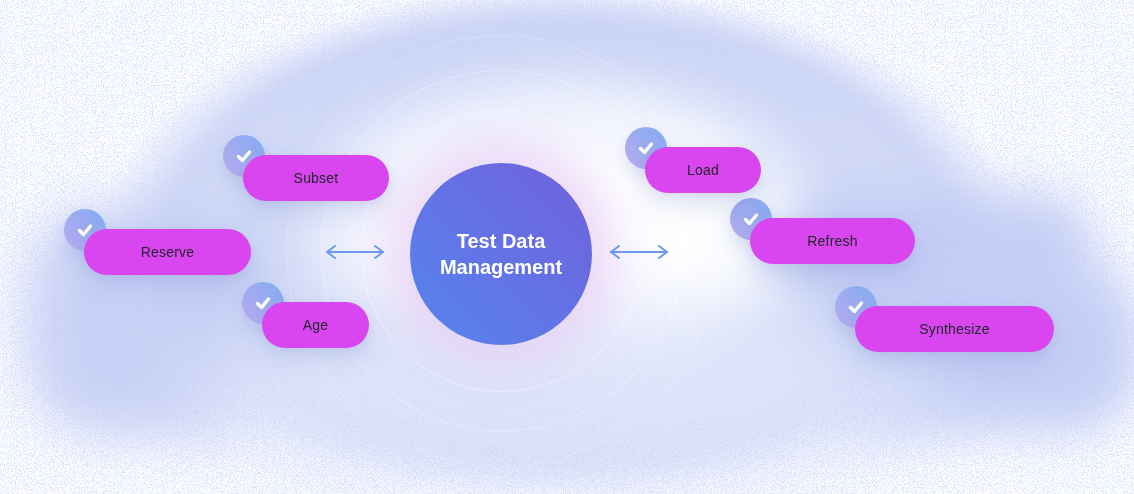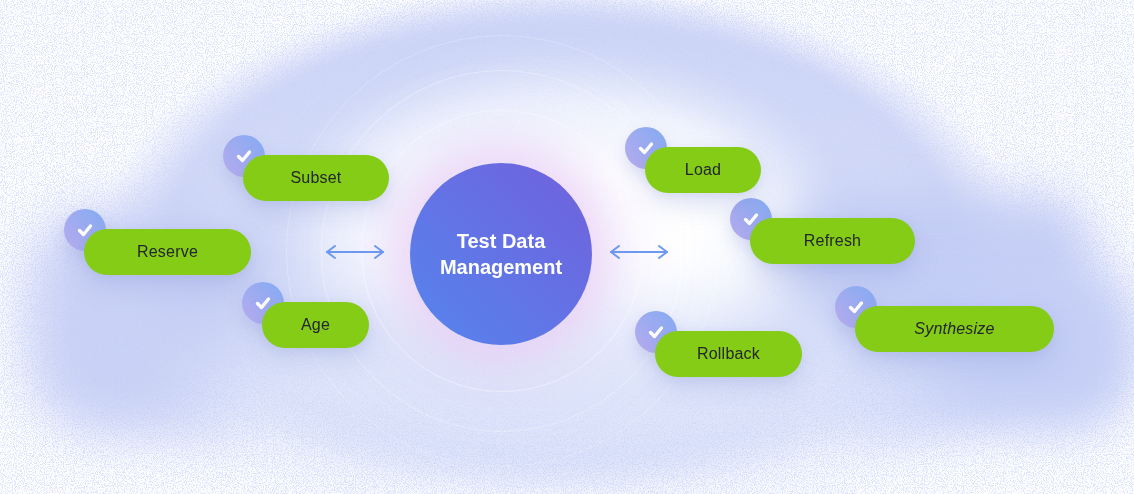--- a/index.html
+++ b/index.html
@@ -73,44 +73,44 @@
       transparent 35%, rgba(0,0,0,.35) 65%, #000 88%);
     mask-image: radial-gradient(ellipse 540px 260px at 555px 235px,
       transparent 35%, rgba(0,0,0,.35) 65%, #000 88%);
   }
 
   
   .node { position: absolute; height: 46px; z-index: 5; }
   .pill-body {
     position: relative; z-index: 2;
     width: 100%; height: 100%;
-    background: #84cc16;
+    background: #d946ef;
     border-radius: 23px;
     display: flex; align-items: center; justify-content: center;
-    font-size: 16px; color: var(--pill-text, #23262c);
+    font-size: 14px; color: var(--pill-text, #23262c);
     box-shadow: 0 12px 26px rgba(122,138,205,0.22), 0 3px 8px rgba(122,138,205,0.12);
     letter-spacing: 0.2px;
   }
   .badge {
     position: absolute; z-index: 1;
     left: -20px; top: -20px;
     width: 42px; height: 42px; border-radius: 50%;
     background: linear-gradient(45deg, var(--badge-gradient-start, #b9abee), var(--badge-gradient-end, #83abf2));
     display: flex; align-items: center; justify-content: center;
     box-shadow: 0 8px 16px rgba(130,142,210,0.25);
   }
   .badge svg { display: block; }
 
   #node-subset     { left: 243px; top: 155px; width: 146px; }
   #node-reserve    { left: 84px;  top: 229px; width: 167px; }
   #node-age        { left: 262px; top: 302px; width: 107px; }
   #node-load       { left: 645px; top: 147px; width: 116px; }
   #node-refresh    { left: 750px; top: 218px; width: 165px; }
   #node-rollback   { left: 655px; top: 331px; width: 147px; }
-  #node-synthesize { left: 855px; top: 306px; width: 199px; font-style: italic; }
+  #node-synthesize { left: 855px; top: 306px; width: 199px; }
 
   
   .center-circle {
     position: absolute; z-index: 4;
     left: 410px; top: 163px; width: 182px; height: 182px;
     border-radius: 50%;
     background: linear-gradient(45deg, var(--circle-gradient-start, #5585ee), var(--circle-gradient-end, #7160dc));
     display: flex; align-items: center; justify-content: center;
     text-align: center;
     color: #ffffff; font-weight: 700; font-size: 20px; line-height: 1.32;
@@ -201,28 +201,20 @@
 
   <div class="node" id="node-load">
     <span class="badge">
       <svg width="22" height="22" viewBox="0 0 22 22">
         <path d="M5.5 11.5 L9.5 15.5 L16.5 7" fill="none" stroke="#ffffff" stroke-width="3.4" stroke-linecap="round" stroke-linejoin="round"></path>
       </svg>
     </span>
     <span class="pill-body">Load</span>
   </div>
 
-  <div class="node" id="node-rollback">
-    <span class="badge">
-      <svg width="22" height="22" viewBox="0 0 22 22">
-        <path d="M5.5 11.5 L9.5 15.5 L16.5 7" fill="none" stroke="#ffffff" stroke-width="3.4" stroke-linecap="round" stroke-linejoin="round"></path>
-      </svg>
-    </span>
-    <span class="pill-body">Rollback</span>
-  </div>
 
   <div class="node" id="node-synthesize">
     <span class="badge">
       <svg width="22" height="22" viewBox="0 0 22 22">
         <path d="M5.5 11.5 L9.5 15.5 L16.5 7" fill="none" stroke="#ffffff" stroke-width="3.4" stroke-linecap="round" stroke-linejoin="round"></path>
       </svg>
     </span>
     <span class="pill-body">Synthesize</span>
   </div>
 

